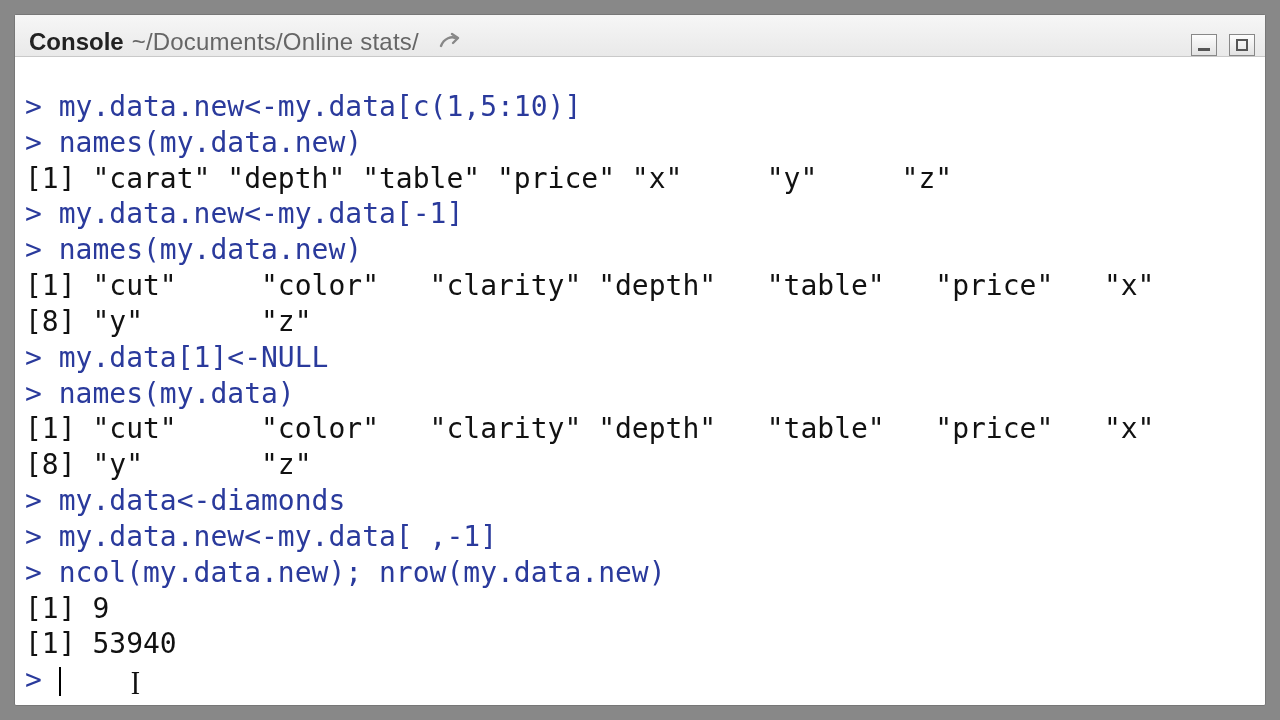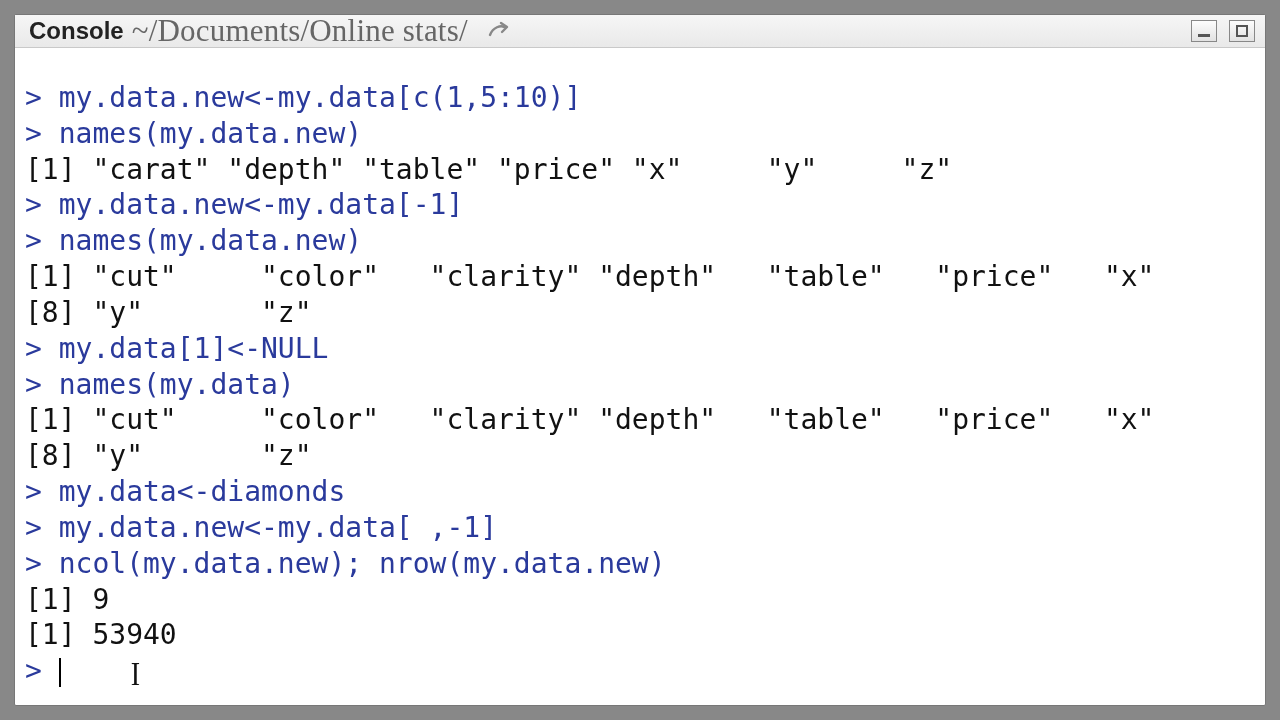--- a/index.html
+++ b/index.html
@@ -16,40 +16,39 @@
     top: 14px;
     right: 14px;
     bottom: 14px;
     background: #fff;
     border: 1px solid #777;
     border-radius: 2px;
     display: flex;
     flex-direction: column;
   }
   .titlebar {
-    height: 33px;
+    height: 42px;
     background: linear-gradient(#f6f6f6, #e9e9e9);
     border-bottom: 1px solid #c9c9c9;
     display: flex;
-    align-items: center;
+    align-items: flex-end;
     padding: 0 10px 0 14px;
     font-family: "Segoe UI", "Helvetica Neue", Arial, sans-serif;
     gap: 8px;
   }
   .title-strong {
     font-weight: 700;
     font-size: 24px;
     color: #222;
   }
   .title-path {
-    font-size: 31px;
+    font-size: 24px;
     color: #666;
     font-weight: 400;
     letter-spacing: 0.2px;
-    font-family: Liberation Serif, serif;
   }
   .popout {
     margin-left: 8px;
     width: 28px;
     height: 28px;
     display:flex; align-items:center; justify-content:center;
     color:#777;
   }
   .spacer { flex:1; }
   .winbtn {

